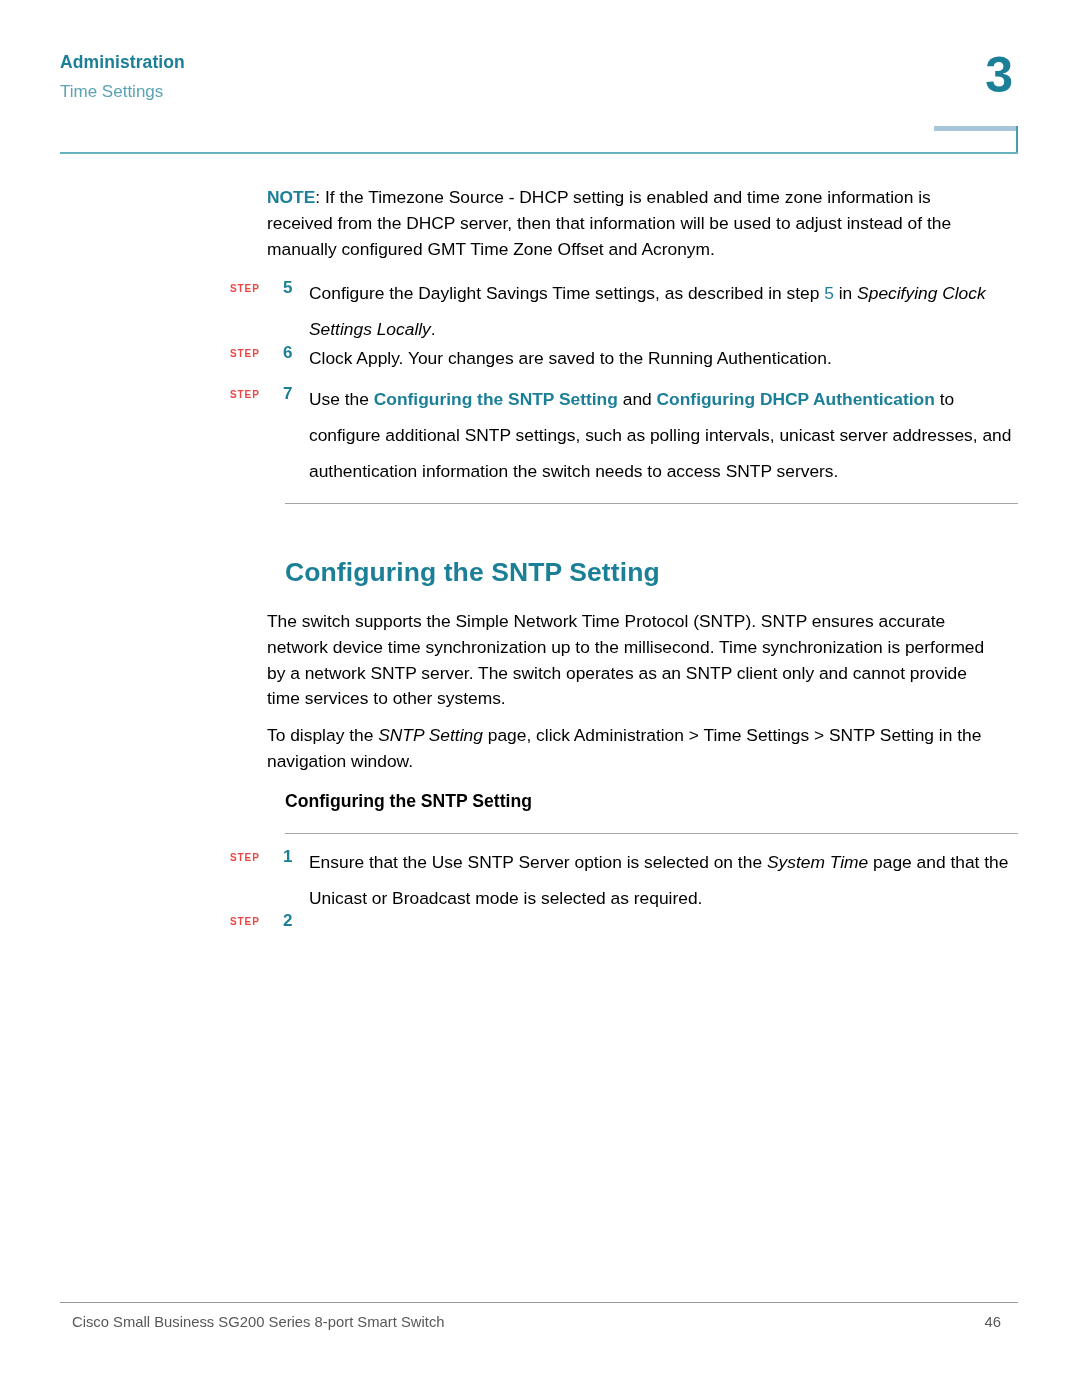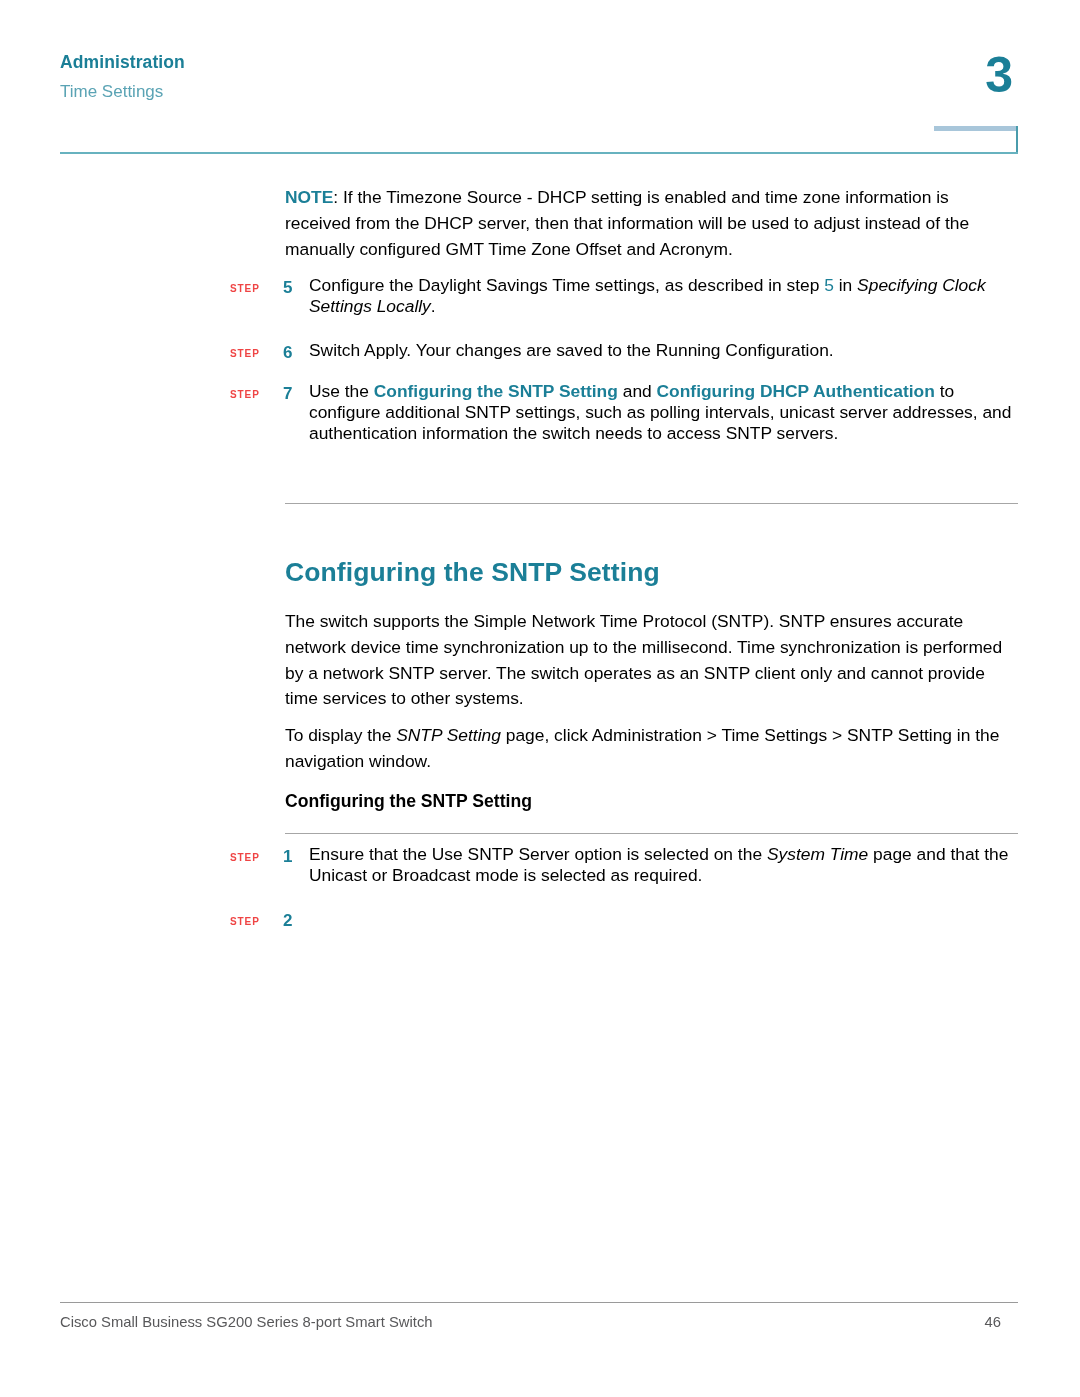--- a/index.html
+++ b/index.html
@@ -80,21 +80,21 @@
     position: absolute;
     left: 60px;
     top: 152px;
     width: 958px;
     height: 2px;
     background: #67b2bf;
   }
 
   .body-col {
     position: absolute;
-    left: 285px;
+    left: 267px;
     width: 733px;
   }
 
   p.para {
     margin: 0;
     font-size: 17.4px;
     line-height: 25.8px;
     color: #000000;
   }
 
@@ -127,21 +127,21 @@
     width: 20px;
     font-size: 17px;
     font-weight: bold;
     color: #1b7f97;
     line-height: 25.8px;
     text-align: left;
   }
   .step-body {
     flex: 1 1 auto;
     font-size: 17.4px;
-    line-height: 21px;
+    line-height: 36px;
     padding-left: 6px;
   }
 
   
   .section-heading {
     position: absolute;
     left: 285px;
     width: 733px;
     font-size: 26.5px;
     font-weight: bold;
@@ -172,21 +172,21 @@
   .footer-rule {
     position: absolute;
     left: 60px;
     top: 1302px;
     width: 958px;
     height: 1px;
     background: #9a9a9a;
   }
   .footer-text {
     position: absolute;
-    left: 60px;
+    left: 72px;
     top: 1313px;
     font-size: 14.8px;
     color: #58585a;
     line-height: 1.3;
   }
   .footer-page {
     position: absolute;
     right: 74px;
     top: 1313px;
     font-size: 14.8px;
@@ -217,21 +217,21 @@
 
   <div class="step-row" style="top:275px;">
     <div class="step-label">STEP</div>
     <div class="step-num">5</div>
     <div class="step-body"><span>Configure the Daylight Savings Time settings, as described in step </span><span class="teal">5</span><span> in </span><span class="ital">Specifying Clock Settings Locally</span><span>.</span></div>
   </div>
 
   <div class="step-row" style="top:340px;">
     <div class="step-label">STEP</div>
     <div class="step-num">6</div>
-    <div class="step-body"><span>Switch </span><span class="bold">Apply</span><span>. Your changes are saved to the Running Configuration.</span></div>
+    <div class="step-body"><span>Clock </span><span class="bold">Apply</span><span>. Your changes are saved to the Running Authentication.</span></div>
   </div>
 
   <div class="step-row" style="top:381px;">
     <div class="step-label">STEP</div>
     <div class="step-num">7</div>
     <div class="step-body"><span>Use the </span><span class="teal-bold">Configuring the SNTP Setting</span><span> and </span><span class="teal-bold">Configuring DHCP Authentication</span><span> to configure additional SNTP settings, such as polling intervals, unicast server addresses, and authentication information the switch needs to access SNTP servers.</span></div>
   </div>
 
   <div class="body-rule" style="top:503px;"></div>
 

